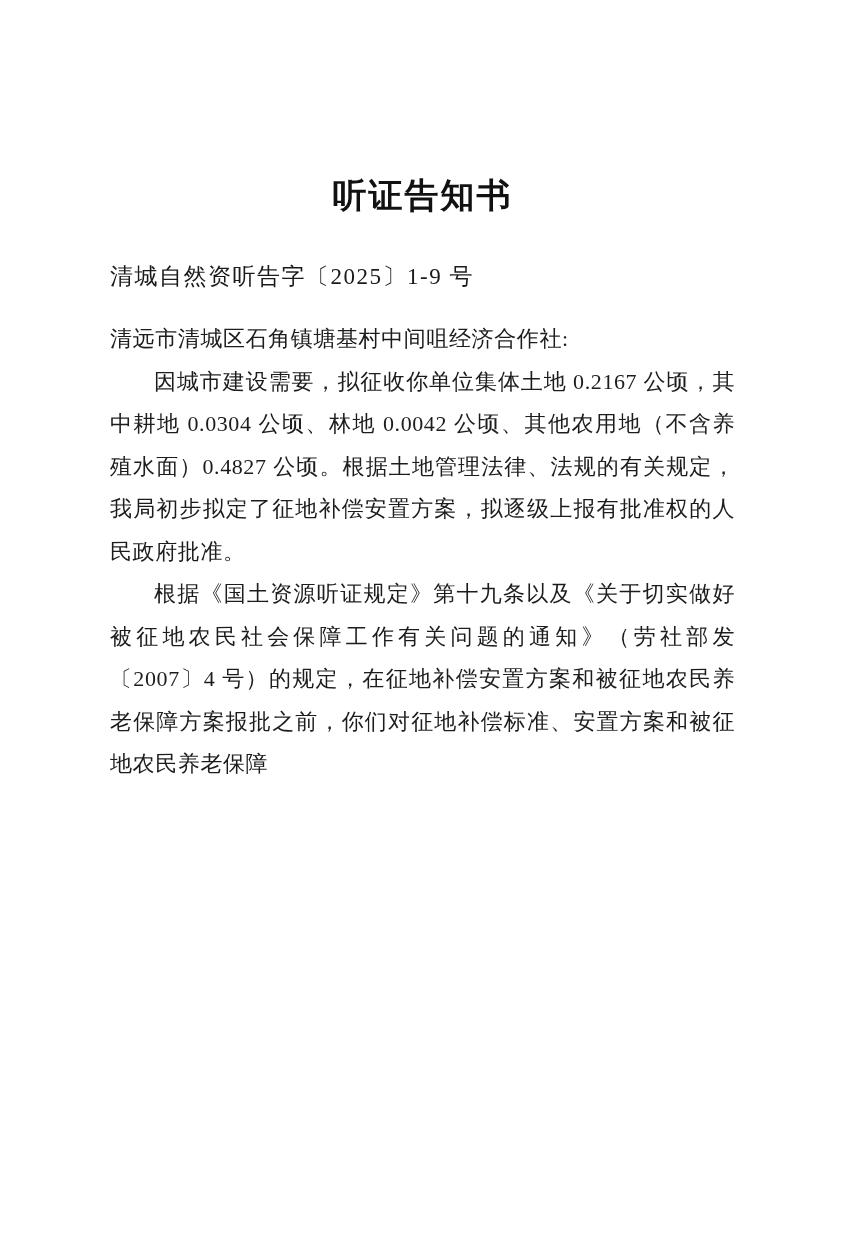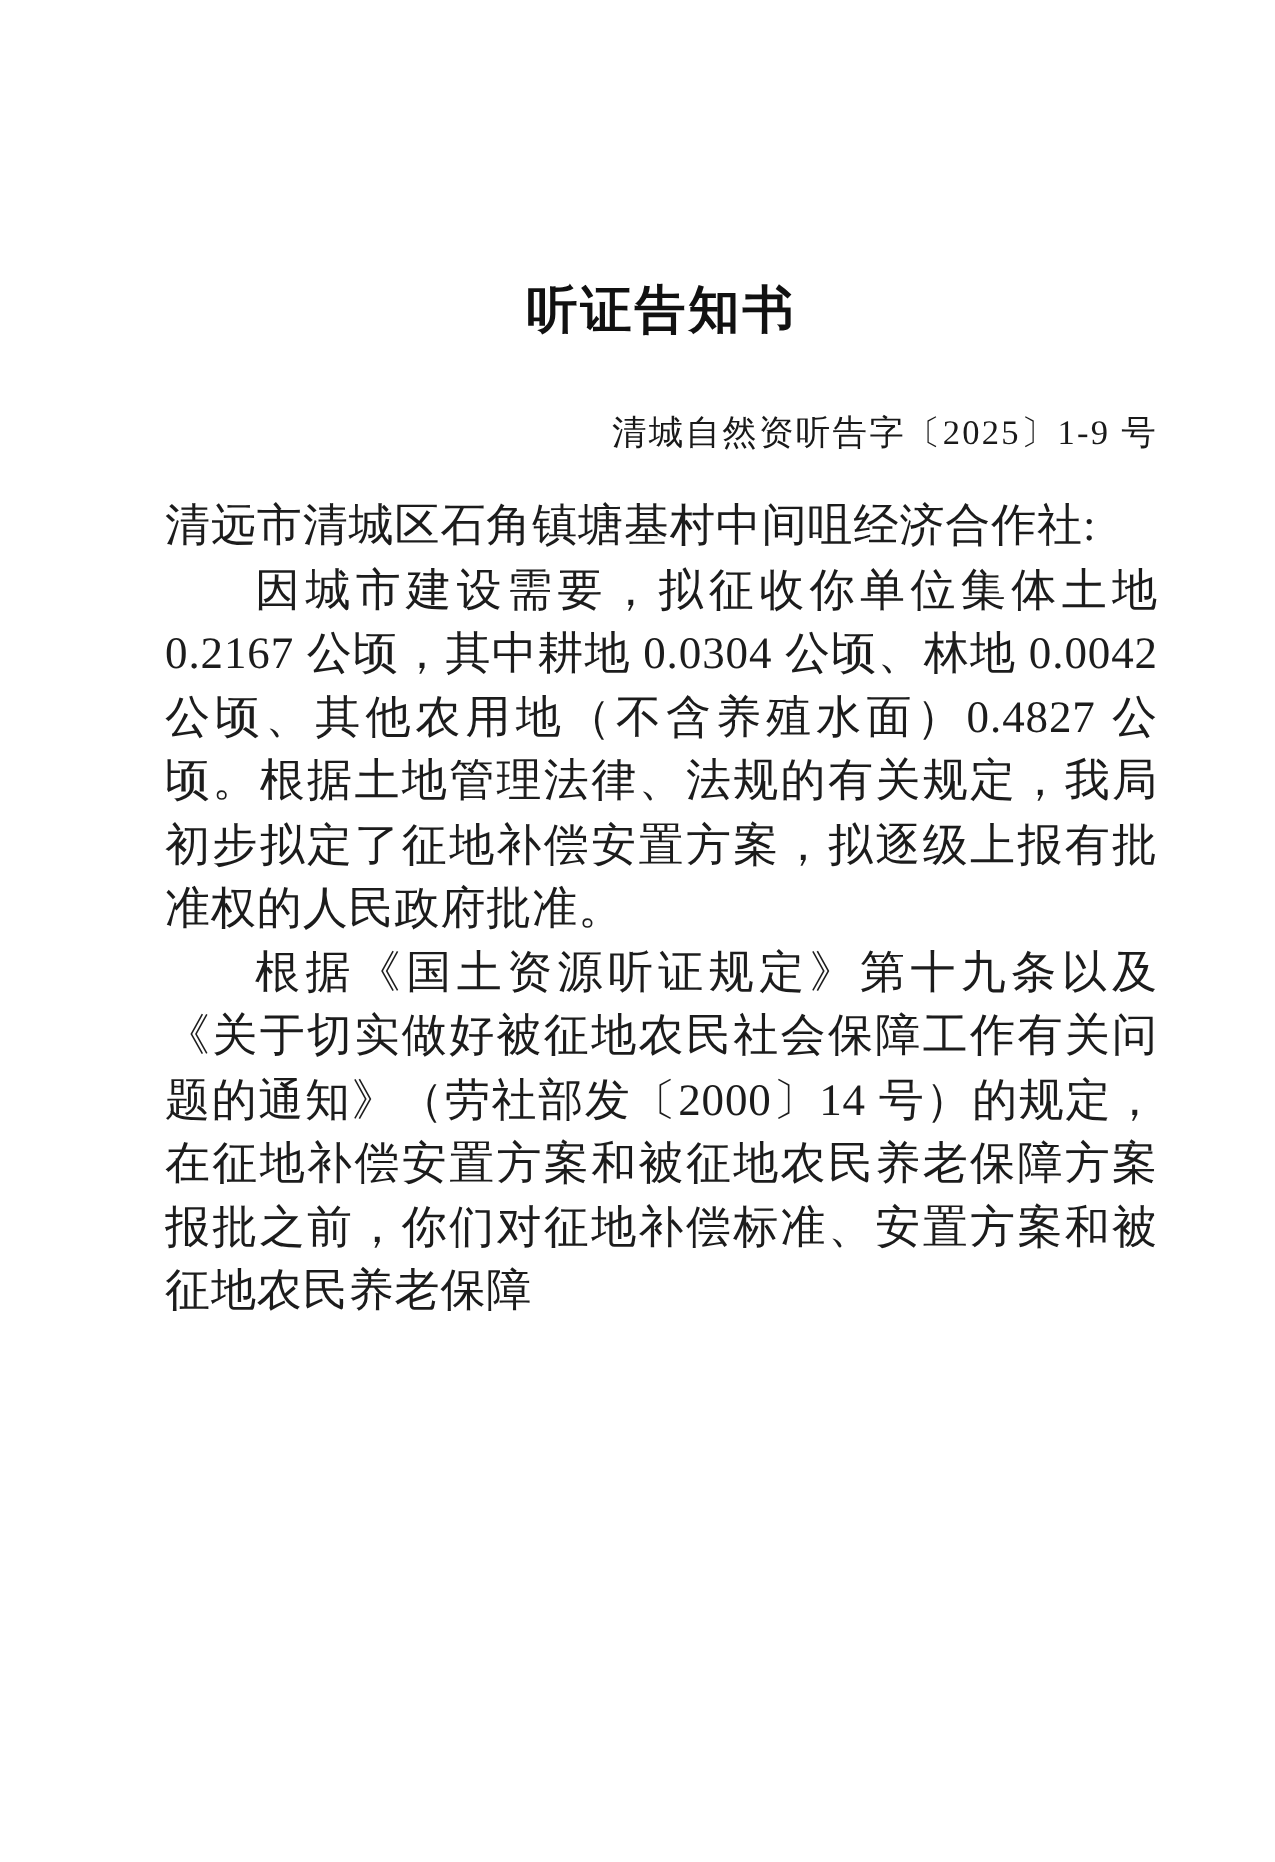--- a/index.html
+++ b/index.html
@@ -4,49 +4,49 @@
 <style>
   html, body {
     margin: 0;
     padding: 0;
     background: #ffffff;
   }
   .page {
     position: relative;
     width: 850px;
     height: 1022px;
-    margin: 12px auto;
+    margin: 0 auto;
     background: #ffffff;
     box-sizing: border-box;
-    padding: 175px 78px 0 110px;
+    padding: 175px 115px 0 110px;
     overflow: hidden;
     color: #1a1a1a;
     font-family: "Liberation Serif", "DejaVu Serif", serif;
   }
   .doc-title {
     font-family: "Liberation Sans", "DejaVu Sans", sans-serif;
     font-size: 34px;
     line-height: 40px;
     font-weight: bold;
     text-align: center;
     letter-spacing: 2px;
     color: #111111;
     margin: 0;
   }
   .doc-number {
     margin-top: 46px;
     font-size: 23px;
     line-height: 31px;
-    text-align: right;
+    text-align: left;
     letter-spacing: 1.5px;
     white-space: nowrap;
   }
   .doc-body {
     margin-top: 26px;
-    font-size: 30px;
+    font-size: 22px;
     line-height: 42.5px;
     letter-spacing: 0.6px;
     text-align: justify;
     color: #1c1c1c;
   }
   .salutation {
     margin: 0;
   }
   .para {
     margin: 0;
@@ -62,17 +62,17 @@
 
   <div class="doc-number">清城自然资听告字〔2025〕1-9 号</div>
 
   <div class="doc-body">
 
     <p class="salutation">清远市清城区石角镇塘基村中间咀经济合作社:</p>
 
     <p class="para">因城市建设需要，拟征收你单位集体土地 0.2167 公顷，其中耕地 0.0304 公顷、林地 0.0042 公顷、其他农用地（不含养殖水面）0.4827 公顷。根据土地管理法律、法规的有关规定，我局初步拟定了征地补偿安置方案，拟逐级上报有批准权的人民政府批准。</p>
 
 
-    <p class="para">根据《国土资源听证规定》第十九条以及《关于切实做好被征地农民社会保障工作有关问题的通知》（劳社部发〔2000〕14 号）的规定，在征地补偿安置方案和被征地农民养老保障方案报批之前，你们对征地补偿标准、安置方案和被征地农民养老保障</p>
+    <p class="para">根据《国土资源听证规定》第十九条以及《关于切实做好被征地农民社会保障工作有关问题的通知》（劳社部发〔2007〕4 号）的规定，在征地补偿安置方案和被征地农民养老保障方案报批之前，你们对征地补偿标准、安置方案和被征地农民养老保障</p>
 
   </div>
 
 </div>
 
 </body></html>

